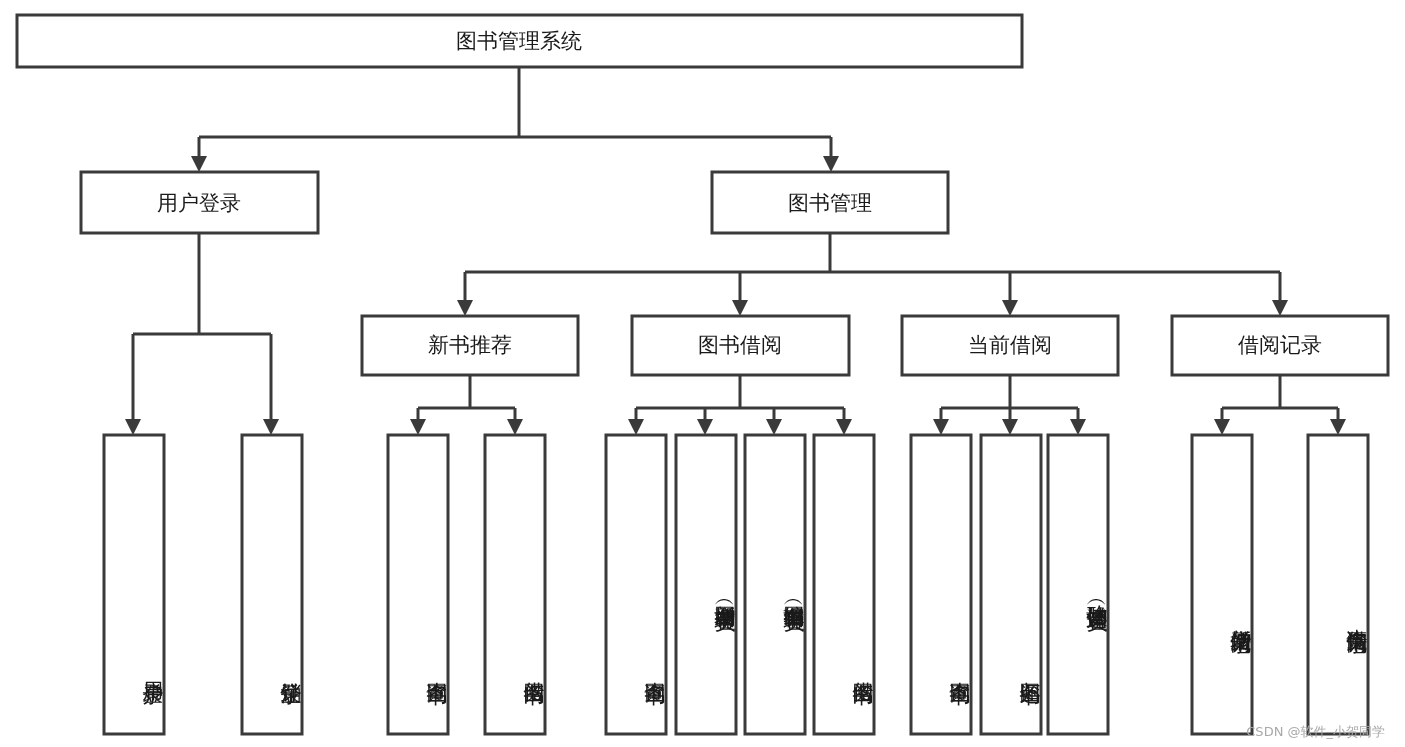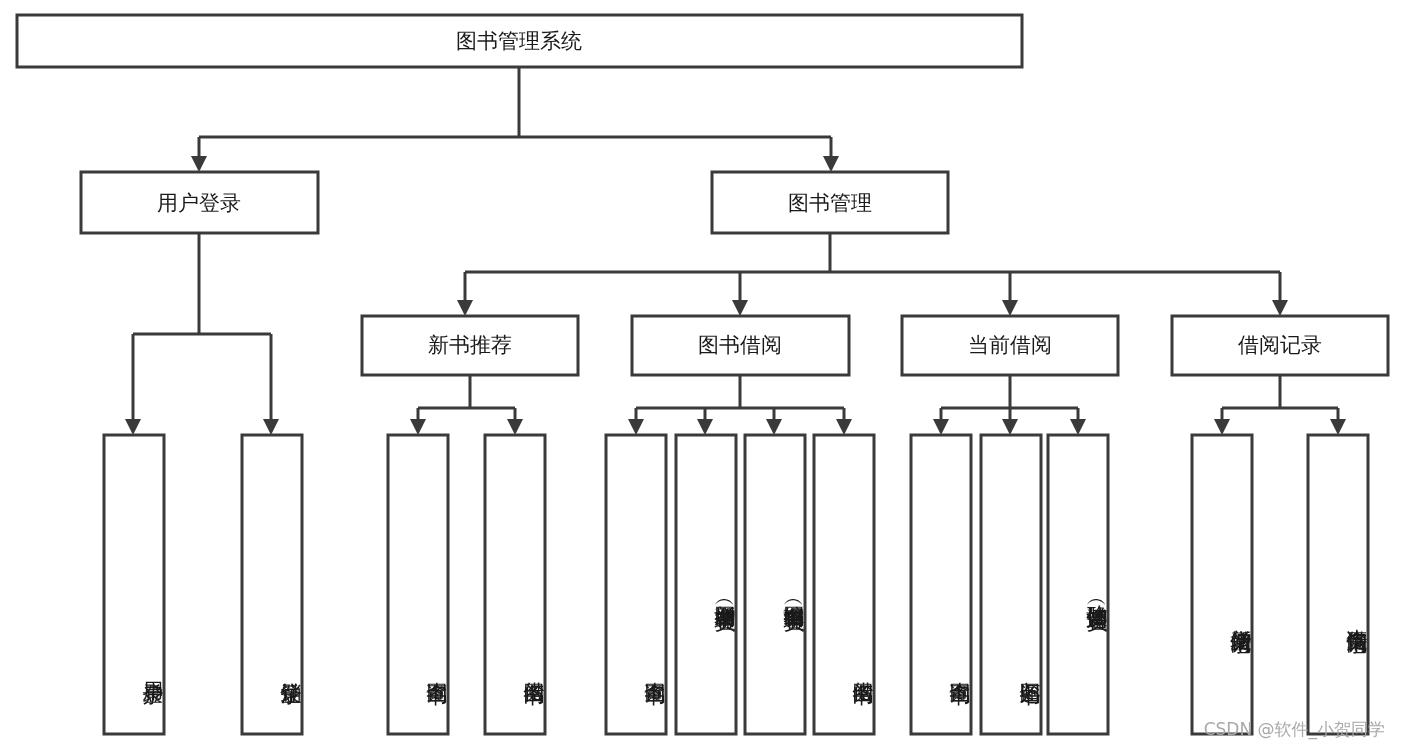--- a/index.html
+++ b/index.html
@@ -62,21 +62,21 @@
     color: #1a1a1a;
     letter-spacing: 1px;
     pointer-events: none;
     user-select: none;
   }
   .watermark {
     position: absolute;
     right: 14px;
     bottom: 6px;
     font-family: "DejaVu Sans", "Liberation Sans", sans-serif;
-    font-size: 17px;
+    font-size: 13px;
     color: #a9a9a9;
     white-space: nowrap;
     user-select: none;
     text-align: right;
   }
 </style>
 </head>
 <body>
 
 <div id="diagram-root">

